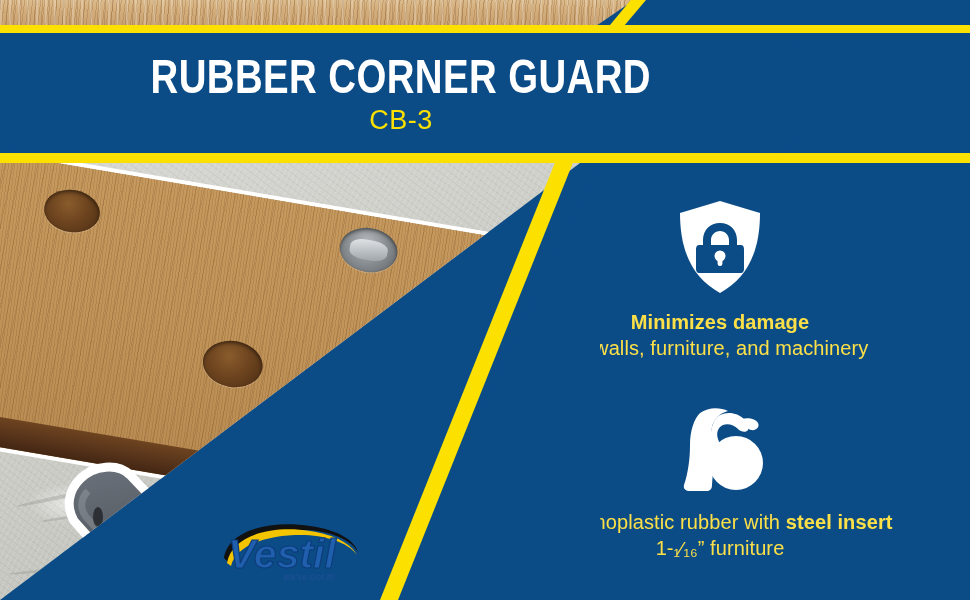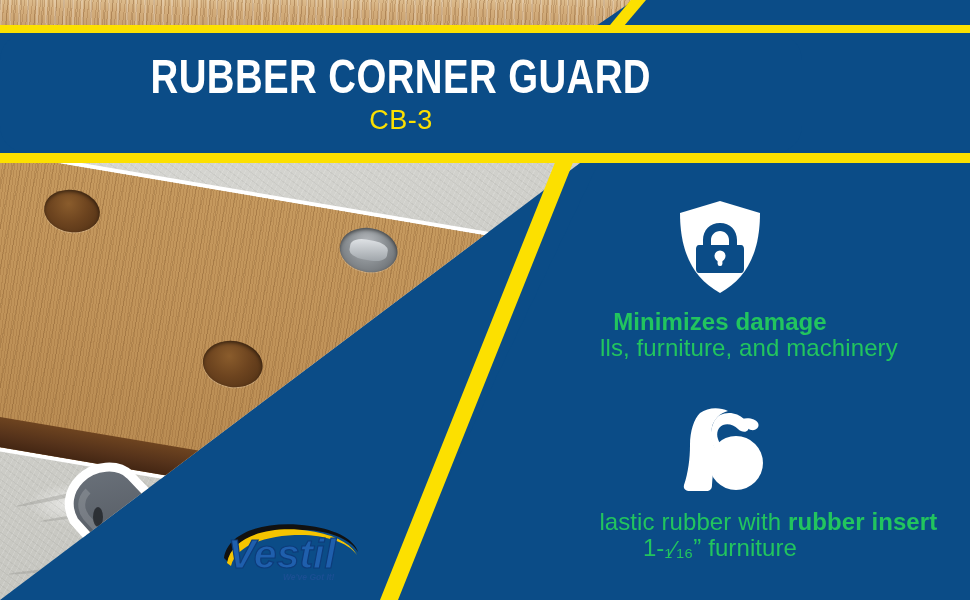--- a/index.html
+++ b/index.html
@@ -182,22 +182,22 @@
     width:500px; height:420px;
     z-index:5;
     display:flex; flex-direction:column; align-items:center;
   }
   .feature { width:100%; display:flex; flex-direction:column; align-items:center; }
   .feat-icon { display:block; }
   .feat-icon svg { display:block; }
   .f1-icon { margin-top:24px; }
   .f2-icon { margin-top:44px; }
   .feat-text {
-    color:#22c55e; text-align:center;
-    font-size:24px; line-height:26px;
+    color:#fde047; text-align:center;
+    font-size:20px; line-height:26px;
     font-weight:400;
     margin-top:14px;
     letter-spacing:.1px;
   }
   .feat-text .b { font-weight:700; }
   .feat-line { display:block; white-space:nowrap; }
   .f2-text { margin-top:16px; }
   .frac { font-size:.95em;margin-top:7px; }
 </style>
 </head>
@@ -300,19 +300,19 @@
                    L34,86 C38,86 40,84 40,80 C41,66 42,56 46,48
                    C40,40 38,30 40,22 C42,14 48,8 56,6 C48,2 36,2 28,8 Z" fill="#ffffff"></path>
           <path d="M48,10 C56,6 66,8 72,14 C76,18 78,22 76,25 C74,28 69,27 66,24
                    C62,20 56,18 51,20 C46,22 44,28 46,34 C48,40 52,44 56,46
                    C50,48 45,46 42,42 C38,36 38,26 41,19 C43,14 45,12 48,10 Z" fill="#ffffff"></path>
           <circle cx="64" cy="58" r="27" fill="#ffffff"></circle>
           <path d="M70,14 C76,12 84,14 86,18 C88,22 84,26 79,25 C75,24 72,20 70,14 Z" fill="#ffffff"></path>
         </svg>
       </span>
       <div class="feat-text f2-text">
-        <span class="feat-line"><span>Thermoplastic rubber with </span><span class="b">rubber insert</span></span>
+        <span class="feat-line"><span>Thermoplastic rubber with </span><span class="b">steel insert</span></span>
         <span class="feat-line"><span>1-</span><span class="frac">₁⁄₁₆</span><span>” furniture</span></span>
       </div>
     </div>
 
   </div>
 </div>
 
 </body></html>

